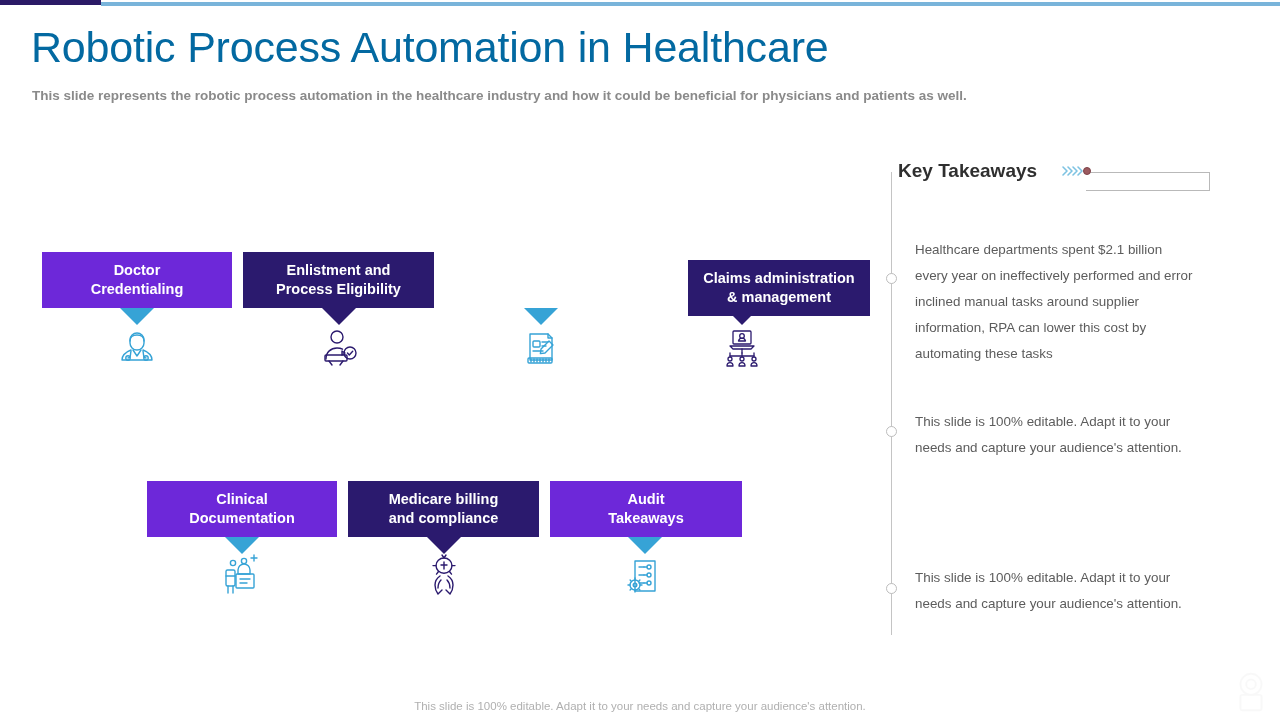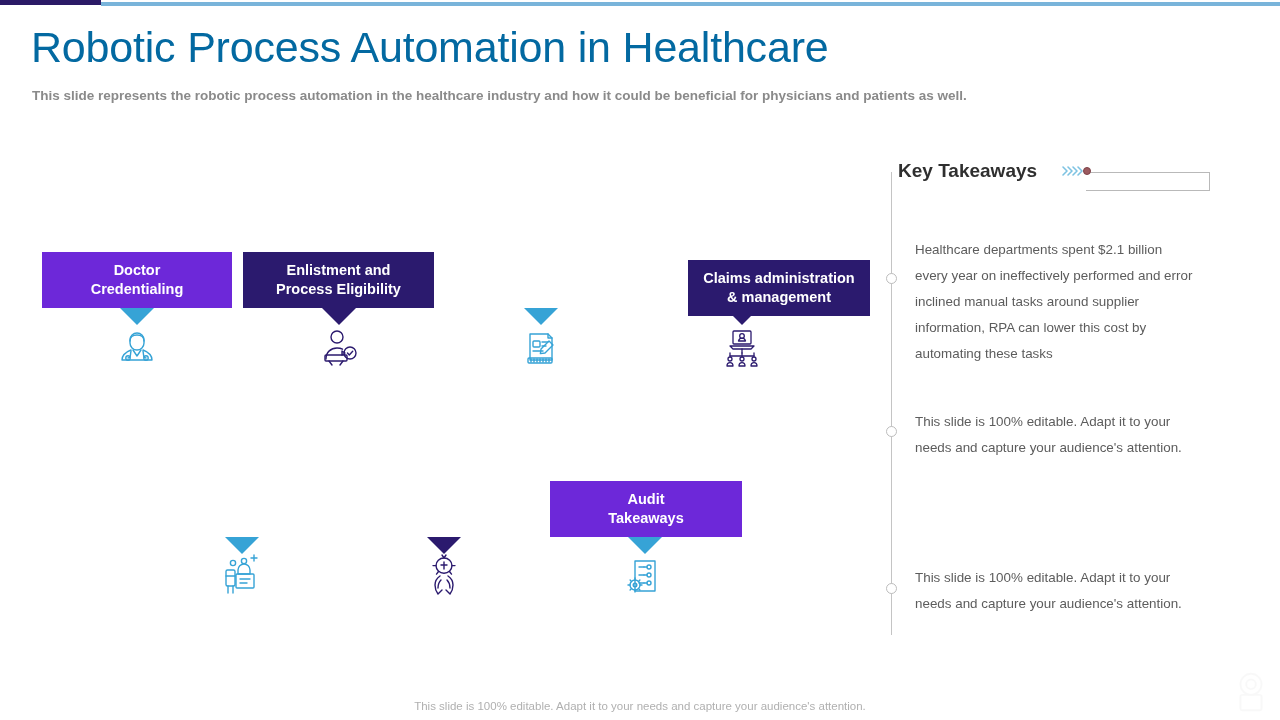--- a/index.html
+++ b/index.html
@@ -255,35 +255,47 @@
         <path d="M10 31v-3M22 31v-3M34 31v-3"></path>
       <circle cx="10" cy="34" r="2"></circle>
         <circle cx="22" cy="34" r="2"></circle>
         <circle cx="34" cy="34" r="2"></circle>
       <path d="M7 41c0-2.2 1.4-3.4 3-3.4s3 1.2 3 3.4z"></path>
       <path d="M19 41c0-2.2 1.4-3.4 3-3.4s3 1.2 3 3.4z"></path>
       <path d="M31 41c0-2.2 1.4-3.4 3-3.4s3 1.2 3 3.4z"></path>
     </svg>
   </div>
 
+  <div class="proc-box blue" style="left:147px; top:481px; width:190px; height:56px;">
+    <span>
+      <span>Clinical</span><br>
+      <span>Documentation</span>
+    </span>
+  </div>
   <div class="proc-tail blue" style="left:225px; top:537px;"></div>
   <div class="proc-icon" style="left:218px; top:552px;">
     <svg width="44" height="44" viewBox="0 0 44 44" fill="none" stroke="#36a3d6" stroke-width="1.4" stroke-linecap="round" stroke-linejoin="round">
       <circle cx="13" cy="9" r="2.6"></circle>
       <circle cx="24" cy="7" r="2.6"></circle>
       <path d="M31 4h6M34 1v6"></path>
       <path d="M18 16a6 6 0 0 1 12 0v4H18z"></path>
       <rect x="16" y="20" width="18" height="14" rx="1"></rect>
       <path d="M20 25h10M20 29h7"></path>
       <rect x="6" y="16" width="9" height="16" rx="1.5"></rect>
       <path d="M8 32v7M13 32v7"></path>
       <path d="M6 22h9"></path>
     </svg>
   </div>
 
+  <div class="proc-box navy" style="left:348px; top:481px; width:191px; height:56px;">
+    <span>
+      <span>Medicare billing</span><br>
+      <span>and compliance</span>
+    </span>
+  </div>
   <div class="proc-tail navy" style="left:427px; top:537px;"></div>
   <div class="proc-icon" style="left:420px; top:552px;">
     <svg width="44" height="44" viewBox="0 0 44 44" fill="none" stroke="#2b1a6e" stroke-width="1.4" stroke-linecap="round" stroke-linejoin="round">
       <path d="M22 4c4.4 0 8 3.4 8 7.6 0 4.2-3.6 7.6-8 7.6s-8-3.4-8-7.6C14 7.4 17.6 4 22 4z"></path>
       <path d="M22 8v7M19 11h6"></path>
       <path d="M22 4l-2-3M22 4l2-3M14 11.6l-3 0M30 11.6l3 0M16.5 17.5l-2 2.6M27.5 17.5l2 2.6"></path>
       <path d="M18 22c-3 2-5 5-5 9 0 5 3 9 3 9l4-4"></path>
       <path d="M26 22c3 2 5 5 5 9 0 5-3 9-3 9l-4-4"></path>
       <path d="M19 26c-2 2-3 5-3 8"></path>
       <path d="M25 26c2 2 3 5 3 8"></path>

